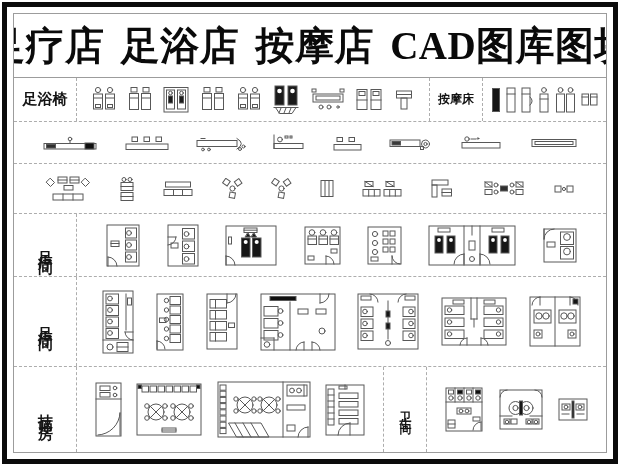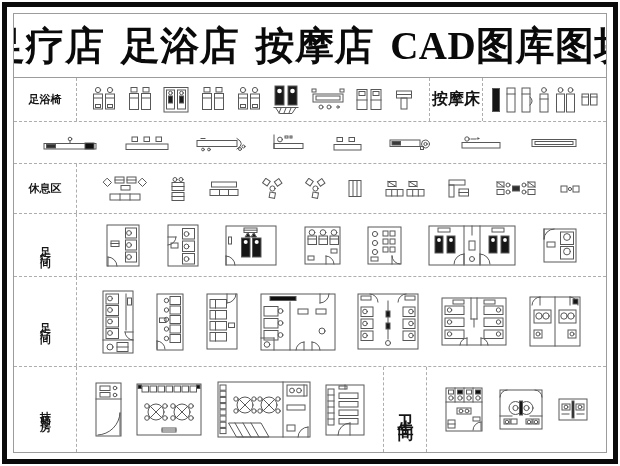--- a/index.html
+++ b/index.html
@@ -4,22 +4,22 @@
 <style>
   html,body{margin:0;padding:0;width:620px;height:466px;background:#ffffff;overflow:hidden;}
   *{box-sizing:border-box;}
   .sheet{position:absolute;left:2px;top:2px;width:616px;height:462px;border:5px solid #0b0b0b;background:#ffffff;}
   .inner{position:absolute;left:6px;top:6px;right:6px;bottom:6px;border:1px solid #9c9c9c;display:flex;flex-direction:column;background:#ffffff;}
   .title-bar{height:64px;min-height:64px;border-bottom:1px solid #9c9c9c;display:flex;align-items:center;justify-content:center;overflow:hidden;}
   .title-bar h1{margin:0;font-family:"Liberation Serif","DejaVu Serif",serif;font-weight:700;font-size:39px;color:#0a0a0a;white-space:nowrap;letter-spacing:0.5px;word-spacing:6px;}
   .grid{flex:1;display:flex;flex-direction:column;min-height:0;}
   .row{display:flex;align-items:stretch;border-bottom:1px dashed #adadad;min-height:0;}
   .row:last-child{border-bottom:none;}
-  .lbl{flex:none;display:flex;align-items:center;justify-content:center;font-family:"Liberation Serif","DejaVu Serif",serif;font-weight:700;font-size:11px;color:#141414;border-right:1px dashed #adadad;text-align:center;overflow:hidden;}
-  .mid{border-left:1px dashed #adadad;font-size:16px;}
+  .lbl{flex:none;display:flex;align-items:center;justify-content:center;font-family:"Liberation Serif","DejaVu Serif",serif;font-weight:700;font-size:15px;color:#141414;border-right:1px dashed #adadad;text-align:center;overflow:hidden;}
+  .mid{border-left:1px dashed #adadad;font-size:12px;}
   .vlbl{writing-mode:vertical-rl;text-orientation:upright;letter-spacing:5px;}
   .items{display:flex;align-items:center;justify-content:space-evenly;padding:0 3px;overflow:hidden;min-width:0;}
   .glyph{display:inline-flex;flex:none;}
   .glyph svg{display:block;}
 </style>
 </head>
 <body>
 
 <div class="sheet">
   <div class="inner">
@@ -237,21 +237,20 @@
             </span>
             <span class="glyph">
               <svg width="48" height="12" viewBox="0 0 48 12" fill="none" stroke="#585858" stroke-width="1" stroke-linecap="square">
                 <rect x="2" y="2.5" width="44" height="7" fill="none"></rect>
                 <rect x="5" y="4.5" width="38" height="3" fill="none"></rect>
               </svg>
             </span>
           </div>
         </div>
         <div class="row" style="height: 50px; min-height: 50px;">
-          <div class="lbl" style="width: 63px;">休息区</div>
           <div class="items" style="flex: 1 1 0%;">
             <span class="glyph">
               <svg width="46" height="27" viewBox="0 0 46 27" fill="none" stroke="#585858" stroke-width="1" stroke-linecap="square">
                 <path d="M5.5,3.5 L9.5,7.5 L5.5,11.5 L1.5,7.5 Z" fill="none"></path>
                 <path d="M40.5,3.5 L44.5,7.5 L40.5,11.5 L36.5,7.5 Z" fill="none"></path>
                 <rect x="13" y="2" width="9" height="6" fill="none"></rect>
                 <line x1="13" y1="5" x2="22" y2="5"></line>
                 <rect x="25" y="2" width="9" height="6" fill="none"></rect>
                 <line x1="25" y1="5" x2="34" y2="5"></line>
                 <rect x="19" y="10.5" width="9" height="4.5" fill="none"></rect>

